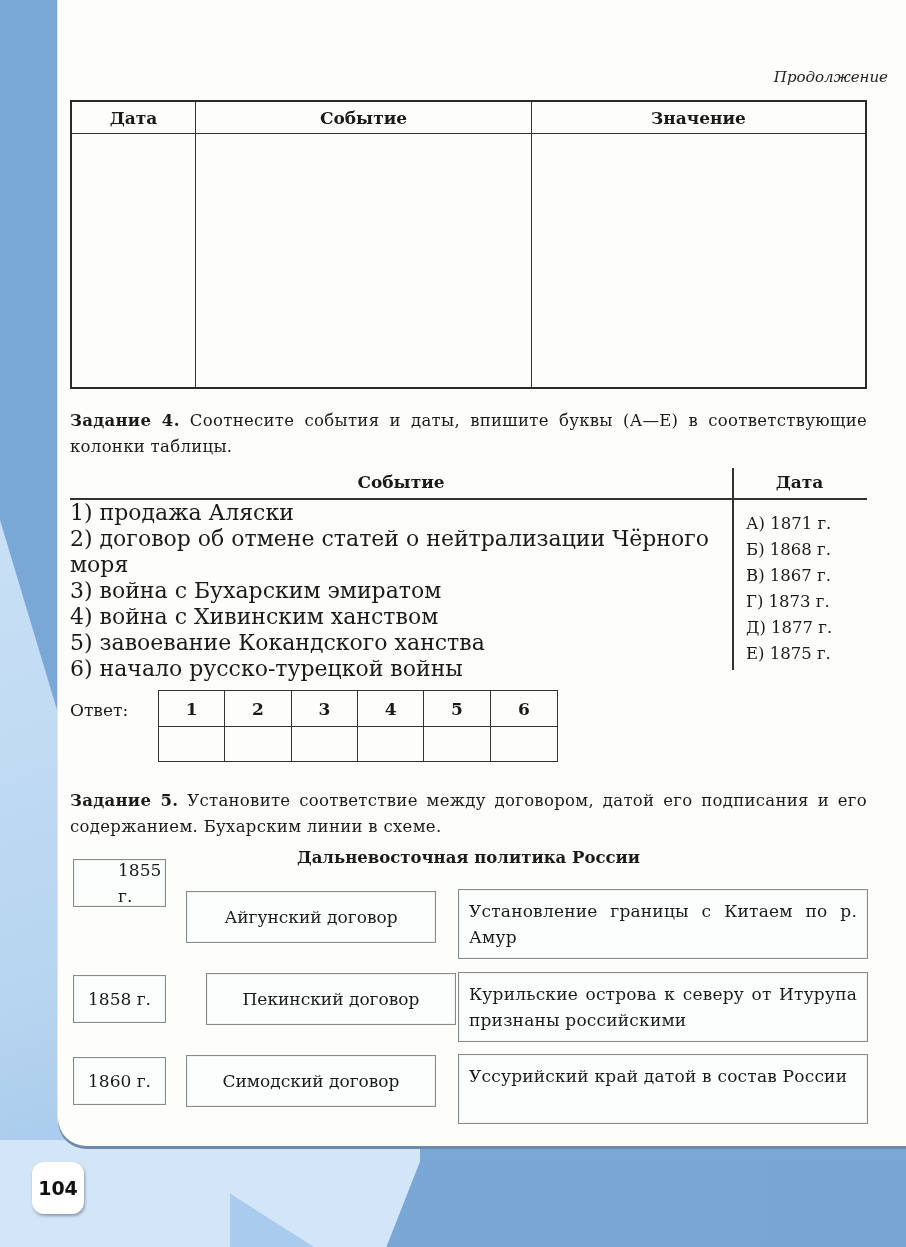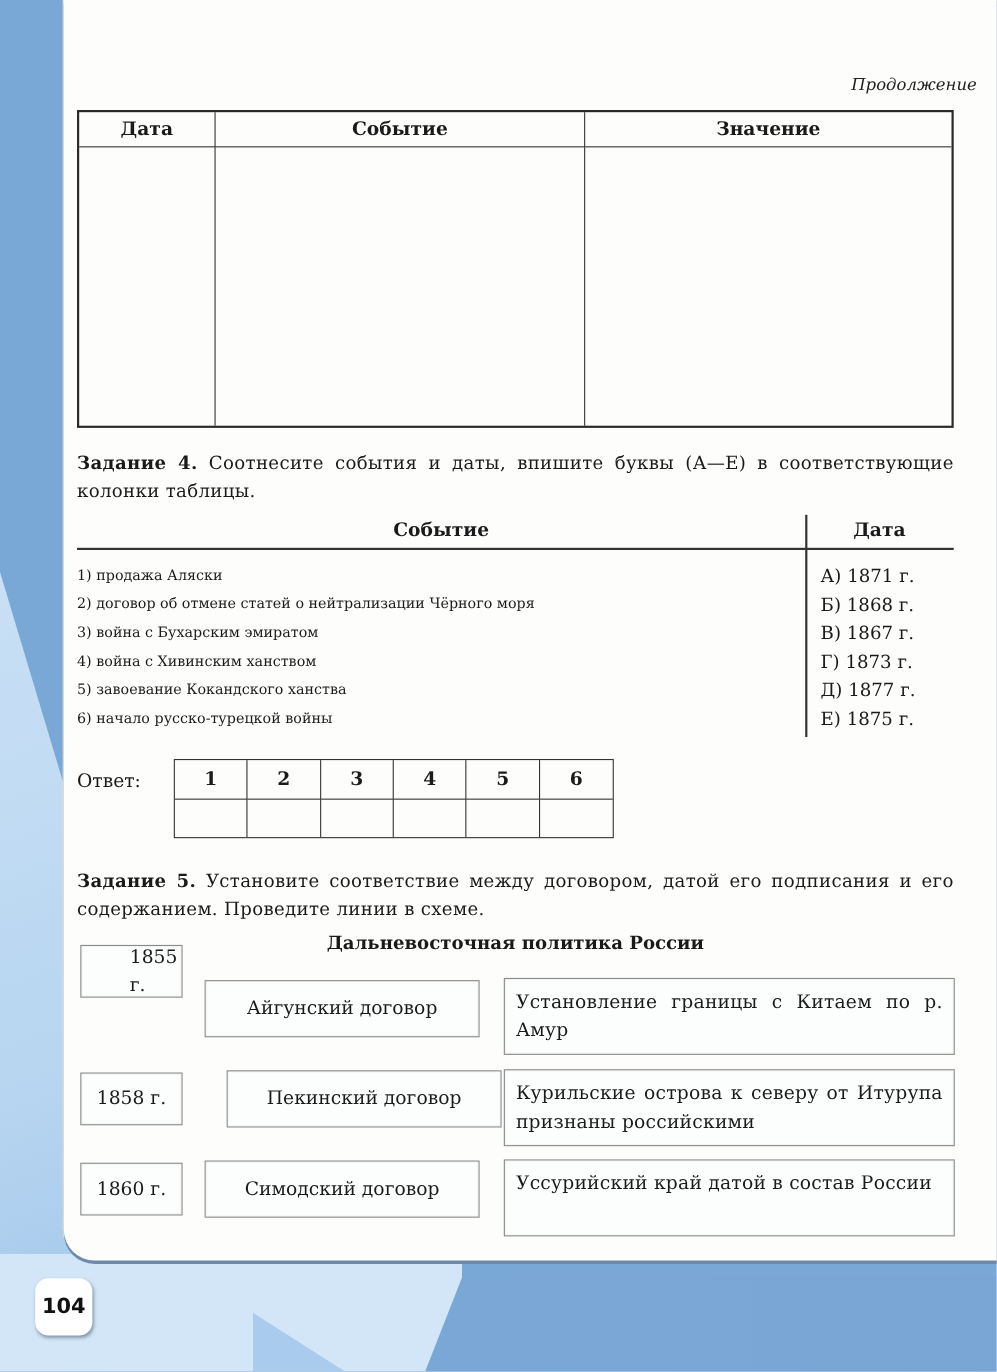--- a/index.html
+++ b/index.html
@@ -72,22 +72,22 @@
       font-weight: bold; font-size: 17px;
     }
     .t4 .head-date {
       position: absolute; left: 662px; top: 4px; width: 135px; text-align: center;
       font-weight: bold; font-size: 17px;
     }
     .t4 .vline {
       position: absolute; left: 662px; top: 0; width: 1.5px; height: 202px; background: #333;
     }
     .t4 .events {
-      position: absolute; left: 0; top: 43px; width: 655px; list-style: none;
-      font-size: 13px; line-height: 26px;
+      position: absolute; left: 0; top: 32px; width: 655px; list-style: none;
+      font-size: 22px; line-height: 26px;
     }
     .t4 .dates {
       position: absolute; left: 676px; top: 43px; width: 125px; list-style: none;
       font-size: 16.5px; line-height: 26px; text-align: left;
     }
     .answer-label {
       position: absolute; left: 12px; top: 700px; font-size: 17px;
     }
     .answer-grid {
       position: absolute; left: 100px; top: 690px; width: 400px; height: 72px;
@@ -202,21 +202,21 @@
     <div>
         <input value="" style="">
       </div>
     <div>
         <input value="" style="">
       </div>
   </div>
 
   <p class="task-text" style="top:788px;">
     <b>Задание 5.</b>
-    <span>Установите соответствие между договором, датой его подписания и его содержанием. Проведите линии в схеме.</span>
+    <span>Установите соответствие между договором, датой его подписания и его содержанием. Бухарским линии в схеме.</span>
   </p>
 
   <div class="scheme-title">Дальневосточная политика России</div>
 
   <div class="box date" style="top:859px;padding-left:44px;">1855 г.</div>
   <div class="box treaty" style="top:891px;">Айгунский договор</div>
   <div class="box content" style="top:889px;">Установление границы с Китаем по р. Амур</div>
 
   <div class="box date" style="top:975px;">1858 г.</div>
   <div class="box treaty" style="top:973px;margin-left:20px;">Пекинский договор</div>

